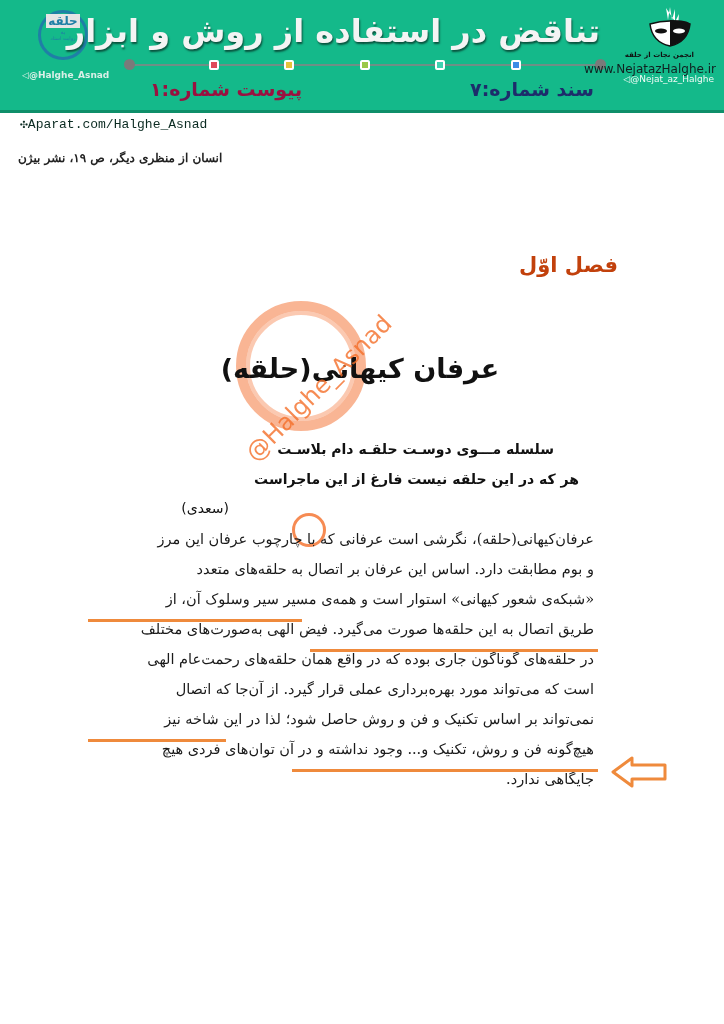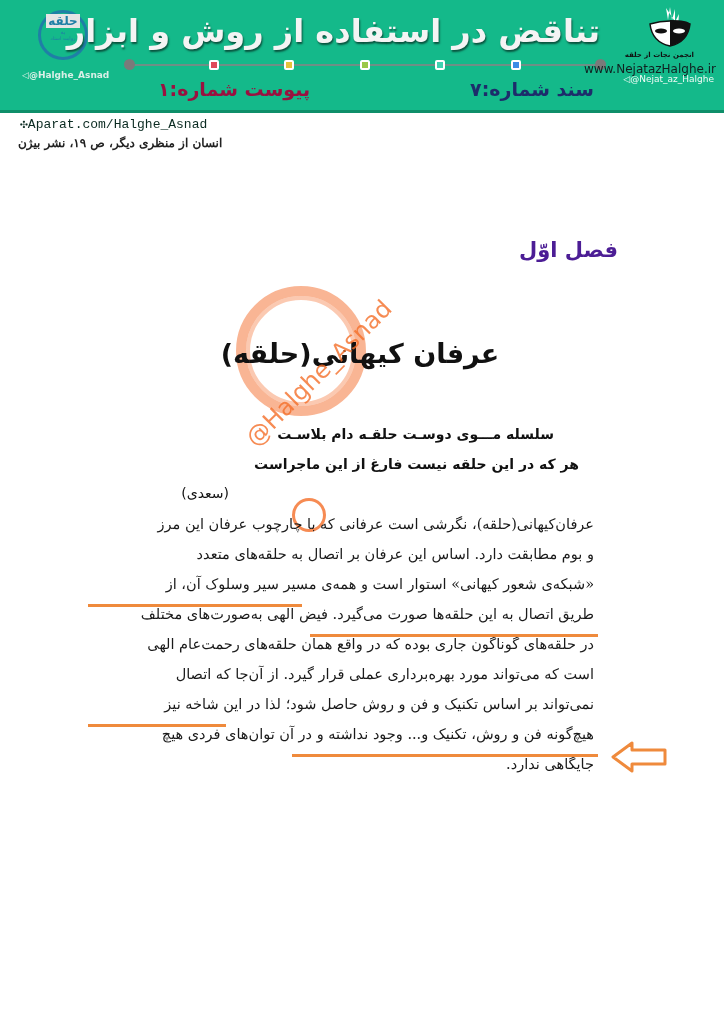--- a/index.html
+++ b/index.html
@@ -3,35 +3,35 @@
   <meta charset="utf-8">
   <style>
     html, body { margin:0; padding:0; }
     body { width:724px; height:1024px; background:#ffffff; position:relative; overflow:hidden; font-family:"DejaVu Sans", sans-serif; }
     .header { position:absolute; left:0; top:0; width:724px; height:110px; background:#14b98a; border-bottom:3px solid #0e8f6a; }
     .header-title { position:absolute; left:150px; width:450px; top:12px; text-align:center; direction:rtl; font-family:"DejaVu Sans", sans-serif; font-weight:bold; font-size:32px; color:#f4f4f4; text-shadow:1px 2px 2px rgba(0,0,0,0.55); white-space:nowrap; }
     .timeline { position:absolute; left:126px; top:64px; width:474px; height:2px; background:#6e8f86; }
     .dot { position:absolute; top:60px; width:10px; height:10px; border-radius:2px; box-sizing:border-box; border:2px solid #fff; }
     .dot.end { border-radius:50%; width:11px; height:11px; border:none; background:#7a7a7a; top:59px; }
     .doc-number { position:absolute; right:130px; top:78px; direction:rtl; font-weight:bold; font-size:19px; color:#1d2c6b; white-space:nowrap; }
-    .attachment-number { position:absolute; left:150px; top:78px; direction:rtl; font-weight:bold; font-size:19px; color:#9a1140; white-space:nowrap;margin-left:8px; }
+    .attachment-number { position:absolute; left:150px; top:78px; direction:rtl; font-weight:bold; font-size:19px; color:#9a1140; white-space:nowrap; }
     .left-logo { position:absolute; left:38px; top:10px; width:50px; height:50px; border:3px solid #1f7fa6; border-radius:50%; box-sizing:border-box; display:flex; flex-direction:column; align-items:center; justify-content:center; direction:rtl; color:#1f7fa6; }
     .left-logo .l1 { font-size:12px; font-weight:bold; margin-top:-16px; background:#e5e5e5; padding:0 2px; }
     .left-logo .l2 { font-size:6px; }
     .left-logo .l3 { font-size:5px; }
     .left-handle { position:absolute; left:22px; top:70px; font-size:9px; color:#d9efe7; font-weight:bold; white-space:nowrap; }
     .left-aparat { position:absolute; left:20px; top:84px; font-size:13px; color:#0b2b22; white-space:nowrap; font-family:Liberation Mono, monospace;margin-top:32px; }
     .right-logo { position:absolute; left:648px; top:6px; width:44px; height:42px; }
     .right-org { position:absolute; right:30px; top:51px; direction:rtl; font-size:7px; font-weight:bold; color:#111; white-space:nowrap; }
     .right-site { position:absolute; right:8px; top:62px; font-size:12px; color:#102020; white-space:nowrap; }
     .right-handle { position:absolute; right:10px; top:74px; font-size:9px; color:#f2fbf7; white-space:nowrap; }
 
-    .page { position:absolute; left:0; top:98px; width:724px; height:746px; }
+    .page { position:absolute; left:0; top:113px; width:724px; height:746px; }
     .source-ref { position:absolute; left:18px; top:38px; direction:rtl; font-family:"DejaVu Serif", serif; font-weight:bold; font-size:12px; color:#222; white-space:nowrap; }
-    .chapter { position:absolute; right:106px; top:140px; direction:rtl; font-weight:bold; font-size:21px; color:#4c1d95; white-space:nowrap;text-align:right; }
+    .chapter { position:absolute; right:106px; top:140px; direction:rtl; font-weight:bold; font-size:21px; color:#c2410c; white-space:nowrap;text-align:right; }
     .main-title { position:absolute; left:210px; width:300px; top:240px; text-align:center; direction:rtl; font-weight:bold; font-size:27px; color:#111; white-space:nowrap; }
     .poem { position:absolute; direction:rtl; font-weight:bold; font-size:14px; color:#111; white-space:nowrap; }
     .line { position:absolute; right:130px; direction:rtl; font-family:"DejaVu Serif", serif; font-size:14.5px; white-space:nowrap; color:#1a1a1a; }
     .uline { position:absolute; height:3px; background:#ef8a3c; }
     .arrow { position:absolute; left:610px; top:642px; width:58px; height:34px; }
     .wm-circle { position:absolute; left:236px; top:188px; width:130px; height:130px; border-radius:50%; border:10px solid rgba(244,120,60,0.55); box-sizing:border-box; }
     .wm-circle2 { position:absolute; left:246px; top:198px; width:110px; height:110px; border-radius:50%; border:4px solid rgba(244,120,60,0.4); box-sizing:border-box; }
     .wm-text { position:absolute; left:250px; top:330px; transform:rotate(-45deg); transform-origin:left center; font-size:24px; color:rgba(244,110,40,0.8); white-space:nowrap; font-family:"DejaVu Sans", sans-serif; }
     .wm-tg { position:absolute; left:292px; top:400px; width:34px; height:34px; border-radius:50%; border:3px solid rgba(244,110,40,0.8); box-sizing:border-box; }
   </style>

